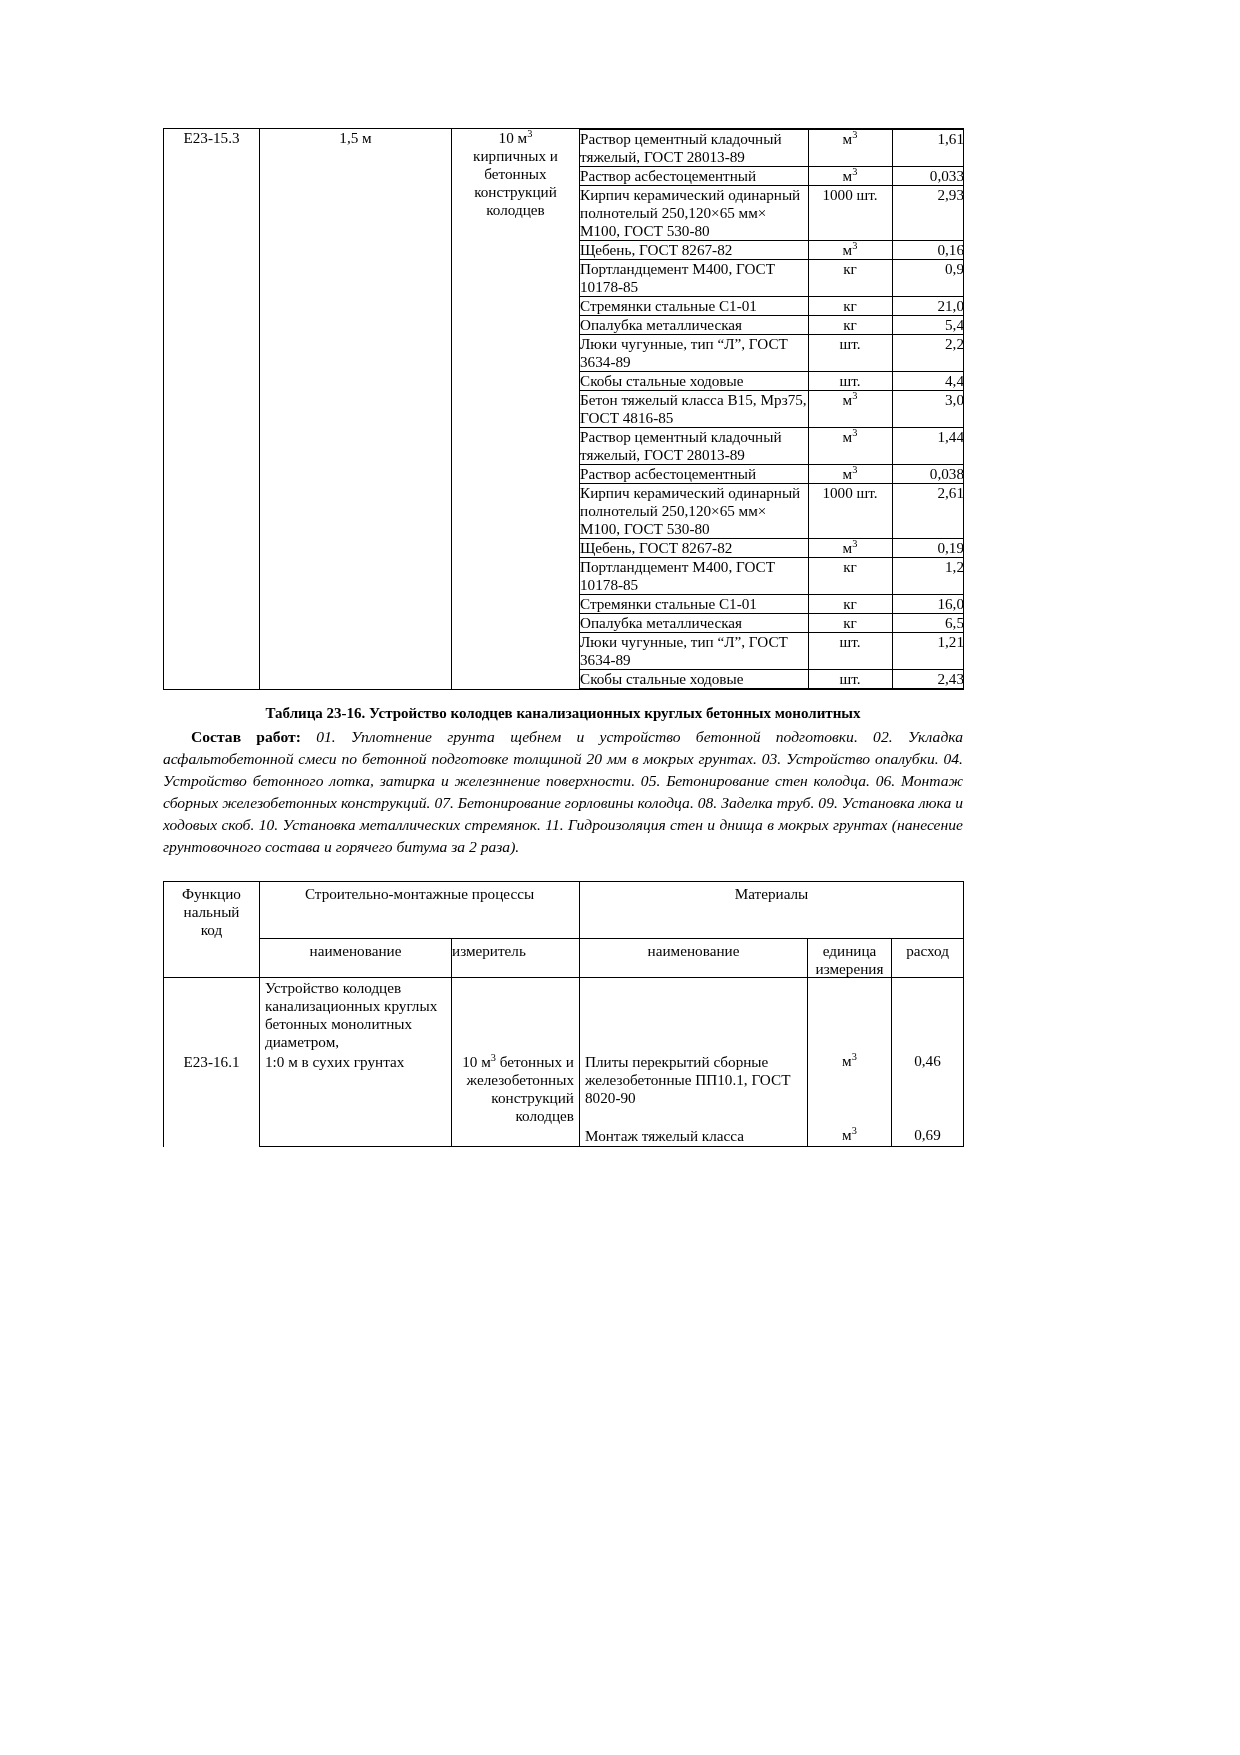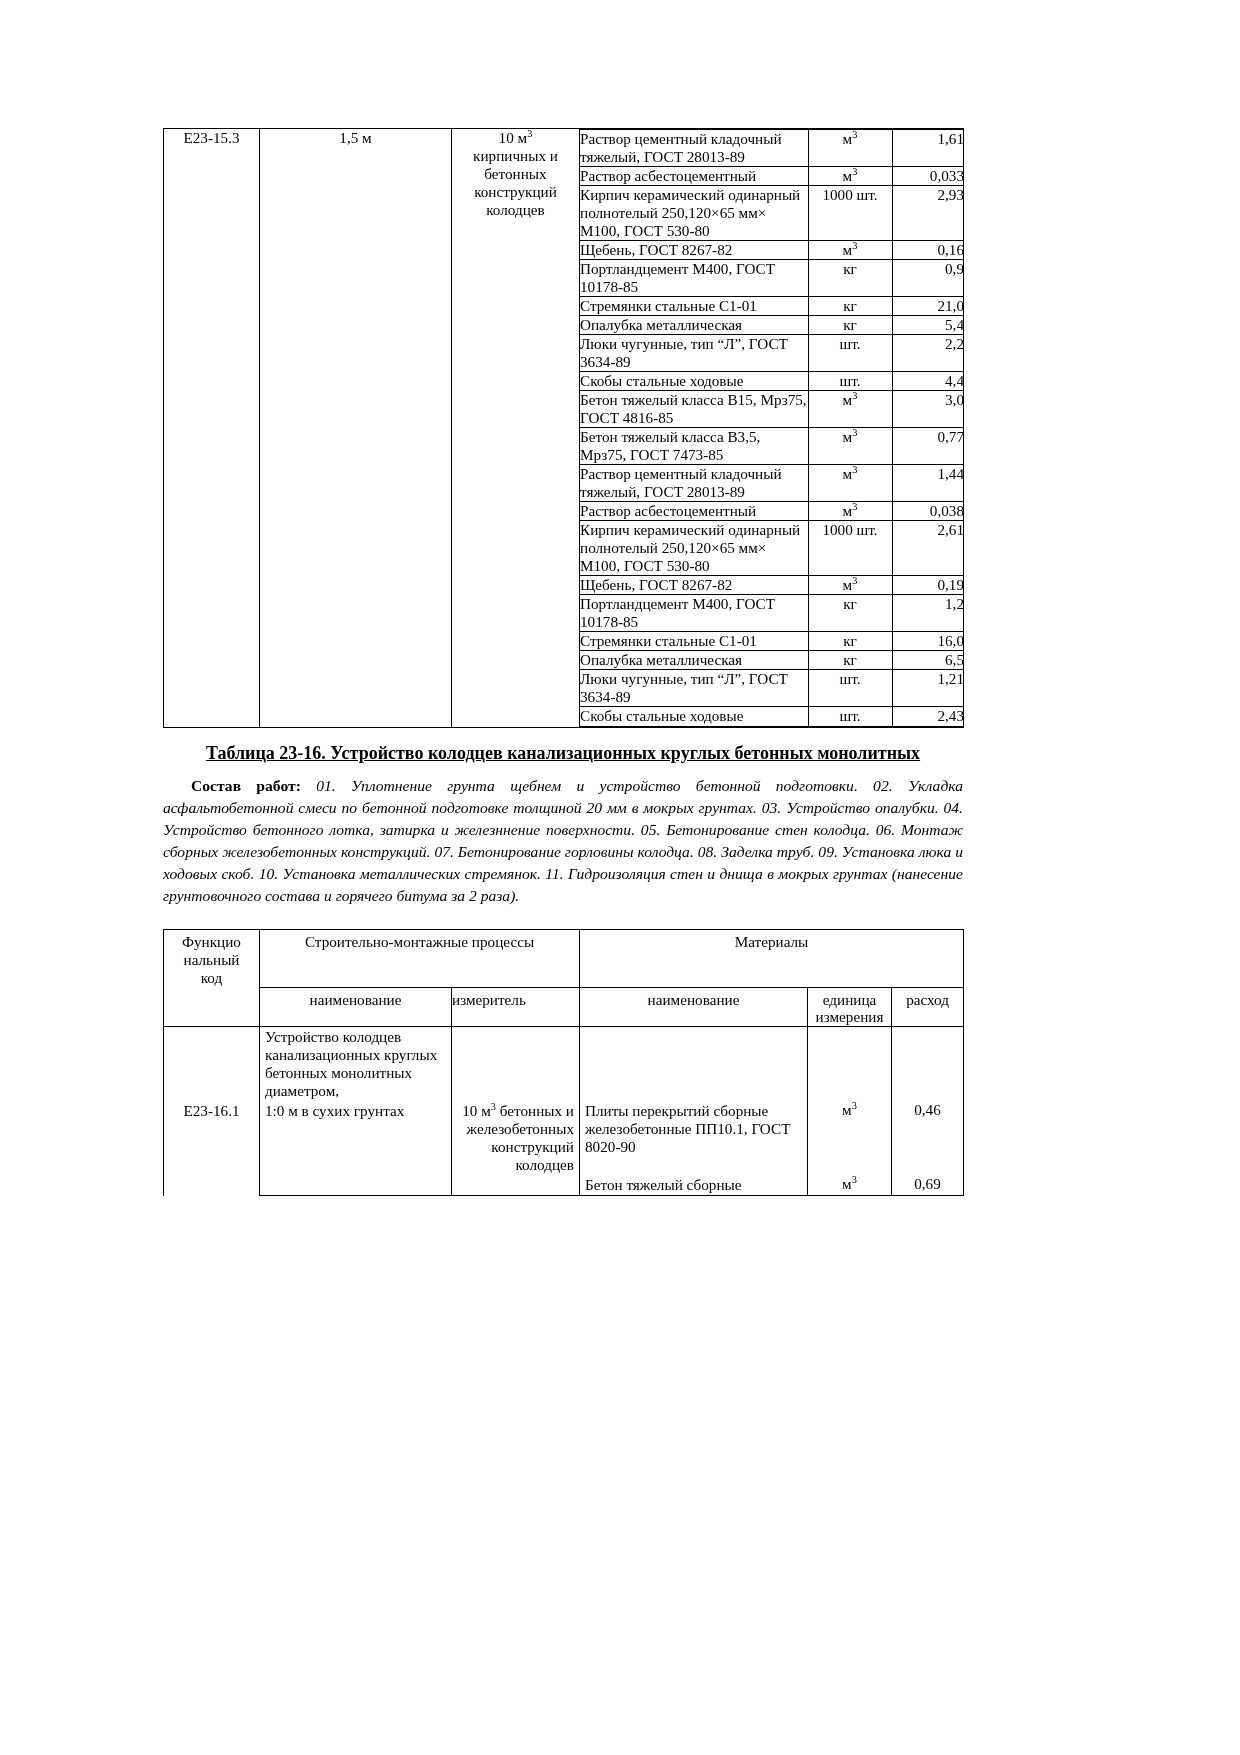--- a/index.html
+++ b/index.html
@@ -100,23 +100,22 @@
   
   .caption-block {
     margin-top: 14px;
     width: 800px;
     font-size: 15.6px;
   }
   .tbl-title {
     font-weight: bold;
     text-align: center;
     line-height: 1.28;
-    margin-bottom: 10px;
-    font-size: 18px;
-    text-decoration: underline;
+    margin-bottom: 2px;
+    font-size: 15px;
   }
   .sostav {
     text-align: justify;
     text-justify: inter-word;
     font-style: italic;
     line-height: 1.42;
     text-indent: 28px;
     font-size: 15.6px;
   }
   .sostav b {
@@ -227,25 +226,20 @@
                     <td class="in-name">Скобы стальные ходовые</td>
                     <td class="in-unit">шт.</td>
                     <td class="in-qty">4,4</td>
                   </tr>
                   <tr class="sep">
                     <td class="in-name">Бетон тяжелый класса В15, Мрз75, ГОСТ 4816-85</td>
                     <td class="in-unit">м<sup>3</sup></td>
                     <td class="in-qty">3,0</td>
                   </tr>
                   <tr class="sep">
-                    <td class="in-name">Бетон тяжелый класса В3,5, Мрз75, ГОСТ 7473-85</td>
-                    <td class="in-unit">м<sup>3</sup></td>
-                    <td class="in-qty">0,77</td>
-                  </tr>
-                  <tr class="sep">
                     <td class="in-name">Раствор цементный кладочный тяжелый, ГОСТ 28013-89</td>
                     <td class="in-unit">м<sup>3</sup></td>
                     <td class="in-qty">1,44</td>
                   </tr>
                   <tr class="sep">
                     <td class="in-name">Раствор асбестоцементный</td>
                     <td class="in-unit">м<sup>3</sup></td>
                     <td class="in-qty">0,038</td>
                   </tr>
                   <tr class="sep">
@@ -345,21 +339,21 @@
         <td class="mat2 nt nb">Плиты перекрытий сборные железобетонные ПП10.1, ГОСТ 8020-90</td>
         <td class="unit nt nb">
           <span>м</span><sup>3</sup>
         </td>
         <td class="qty nt nb">0,46</td>
       </tr>
 
       <tr>
         <td class="plain-name nt">&nbsp;</td>
         <td class="meas2 nt">&nbsp;</td>
-        <td class="mat2 nt">Бетон тяжелый сборные</td>
+        <td class="mat2 nt">Монтаж тяжелый класса</td>
         <td class="unit nt">
           <span>м</span><sup>3</sup>
         </td>
         <td class="qty nt">0,69</td>
       </tr>
     </tbody>
   </table>
 
  </div>
 </div>

